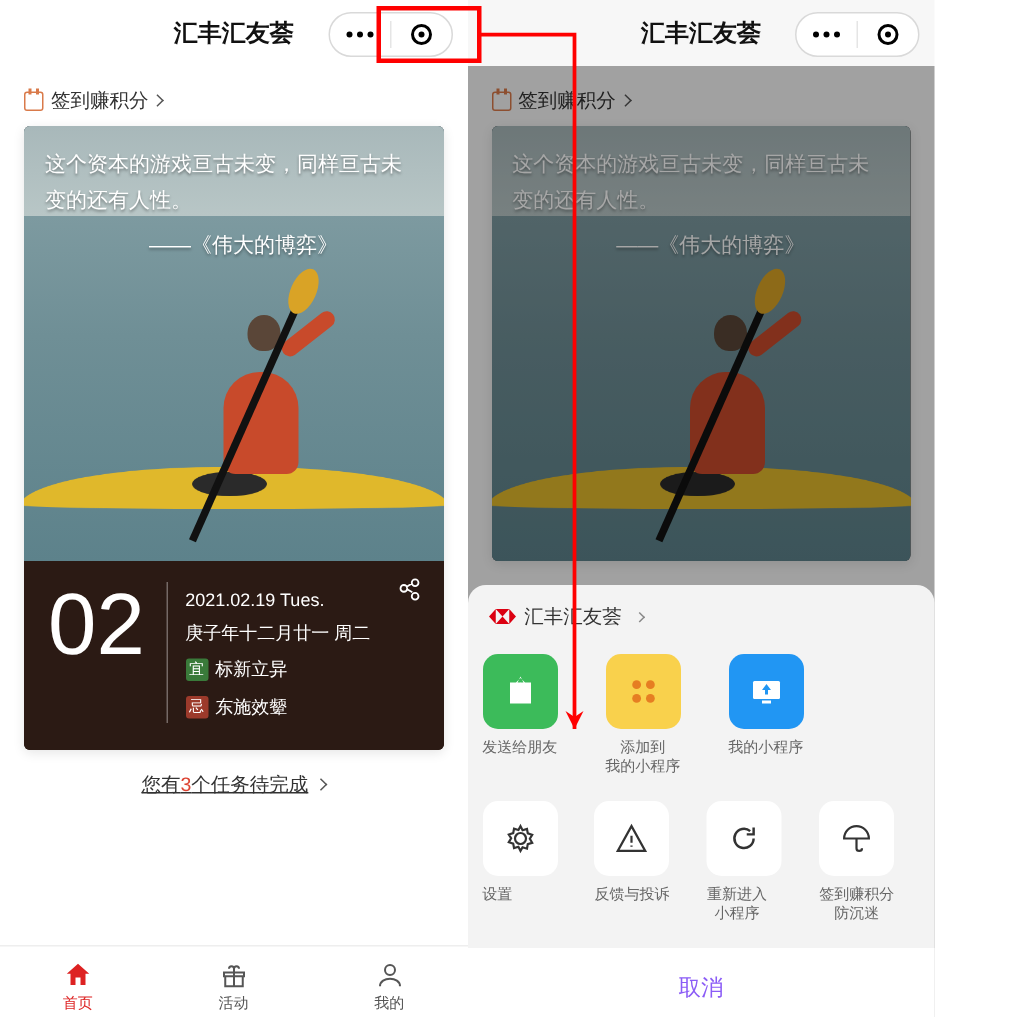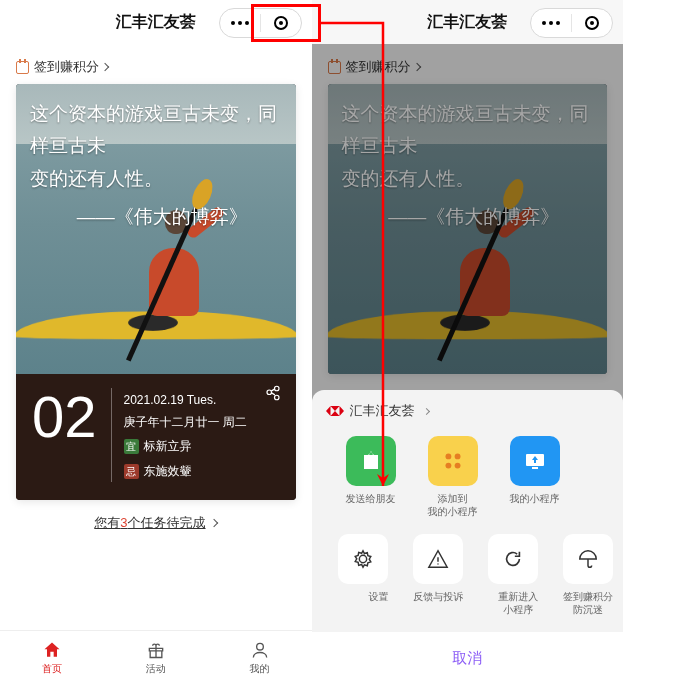--- a/index.html
+++ b/index.html
@@ -27,21 +27,21 @@
   .hero{height:290px;position:relative;background:linear-gradient(180deg,#6b8a94 0%,#7a98a0 40%,#8aa8b0 60%,#6b8a94 100%)}
   .sky{position:absolute;inset:0;background:linear-gradient(180deg,#a8b8ba 0,#b8c6c6 60px,#7d9aa0 60px,#6f8f96 140px,#5d828b 290px)}
   .kayak{position:absolute;bottom:32px;left:0;right:0;height:34px;background:#e0b82b;border-radius:50% 50% 50% 50%/100% 100% 10% 10%;transform:perspective(400px) rotateX(35deg)}
   .kayak::after{content:"";position:absolute;left:40%;top:4px;width:50px;height:20px;background:#2a2a2a;border-radius:50%}
   .person{position:absolute;bottom:58px;left:44%;width:72px;height:110px}
   .torso{position:absolute;bottom:0;left:10px;width:50px;height:68px;background:#c84a2b;border-radius:24px 24px 8px 8px}
   .head{position:absolute;top:4px;left:26px;width:22px;height:24px;background:#5a4638;border-radius:50% 50% 45% 45%}
   .arm{position:absolute;top:24px;left:50px;width:42px;height:11px;background:#c84a2b;border-radius:6px;transform:rotate(-38deg);transform-origin:left center}
   .paddle{position:absolute;top:-10px;left:60px;width:5px;height:180px;background:#111;transform:rotate(24deg);transform-origin:top center}
   .paddle::before{content:"";position:absolute;top:-18px;left:-6px;width:17px;height:32px;background:#d9a326;border-radius:50%}
-  .quote{position:absolute;top:14px;left:14px;right:1px;color:#fff;font-size:19px;line-height:1.7;text-shadow:0 1px 2px rgba(0,0,0,.4)}
+  .quote{position:absolute;top:14px;left:14px;right:1px;color:#fff;font-size:14px;line-height:1.7;text-shadow:0 1px 2px rgba(0,0,0,.4)}
   .quote .src{text-align:center;margin-top:6px}
   .datebar{background:#2b1a14;padding:14px 16px 18px;display:flex;color:#fff;position:relative}
   .day{font-size:58px;font-weight:300;line-height:1;margin-right:14px;font-family:Helvetica,Arial}
   .vline{width:1px;background:rgba(255,255,255,.35);margin-right:12px}
   .dateinfo{font-size:12px;line-height:1.8;padding-top:2px}
   .lunar{display:flex;align-items:center;gap:5px;margin-top:3px}
   .tag{display:inline-block;width:15px;height:15px;line-height:15px;text-align:center;font-size:10px;border-radius:2px}
   .tag.yi{background:#3a7a3a}
   .tag.ji{background:#9c3a2b}
   .share{position:absolute;right:14px;top:10px;color:#fff}
@@ -54,21 +54,21 @@
   .tab.active{color:#d22}
   .tab svg{width:20px;height:20px}
 
   
   .sheet{position:absolute;left:0;right:0;bottom:0;background:#f3f3f3;border-radius:12px 12px 0 0;z-index:2;display:flex;flex-direction:column}
   .sheet-head{display:flex;align-items:center;gap:6px;padding:12px 14px;font-size:13px;color:#333}
   .logo{width:18px;height:18px;display:flex;align-items:center;justify-content:center}
   .logo svg{width:18px;height:10px}
   .chev.sm{width:5px;height:5px;border-width:1.3px;border-color:#888}
   .grid{display:flex;padding:4px 10px 10px;gap:8px}
-  .cell{width:74px;display:flex;flex-direction:column;align-items:flex-end;gap:6px}
+  .cell{width:74px;display:flex;flex-direction:column;align-items:flex-start;gap:6px}
   .ico{width:50px;height:50px;border-radius:10px;display:flex;align-items:center;justify-content:center;background:#fff}
   .ico.green{background:#3cbb5a}
   .ico.yellow{background:#f9d14c}
   .ico.blue{background:#2196f3}
   .lbl{font-size:10px;color:#666;text-align:center;line-height:1.3;min-height:26px}
   .grid2{display:flex;padding:6px 10px 10px;gap:8px;border-top:none}
   .cancel{height:52px;display:flex;align-items:center;justify-content:center;font-size:15px;color:#8b5cf6;background:#fff;margin-top:6px}
   .arrow-line{position:absolute;z-index:50;pointer-events:none}
 </style>
 </head>

